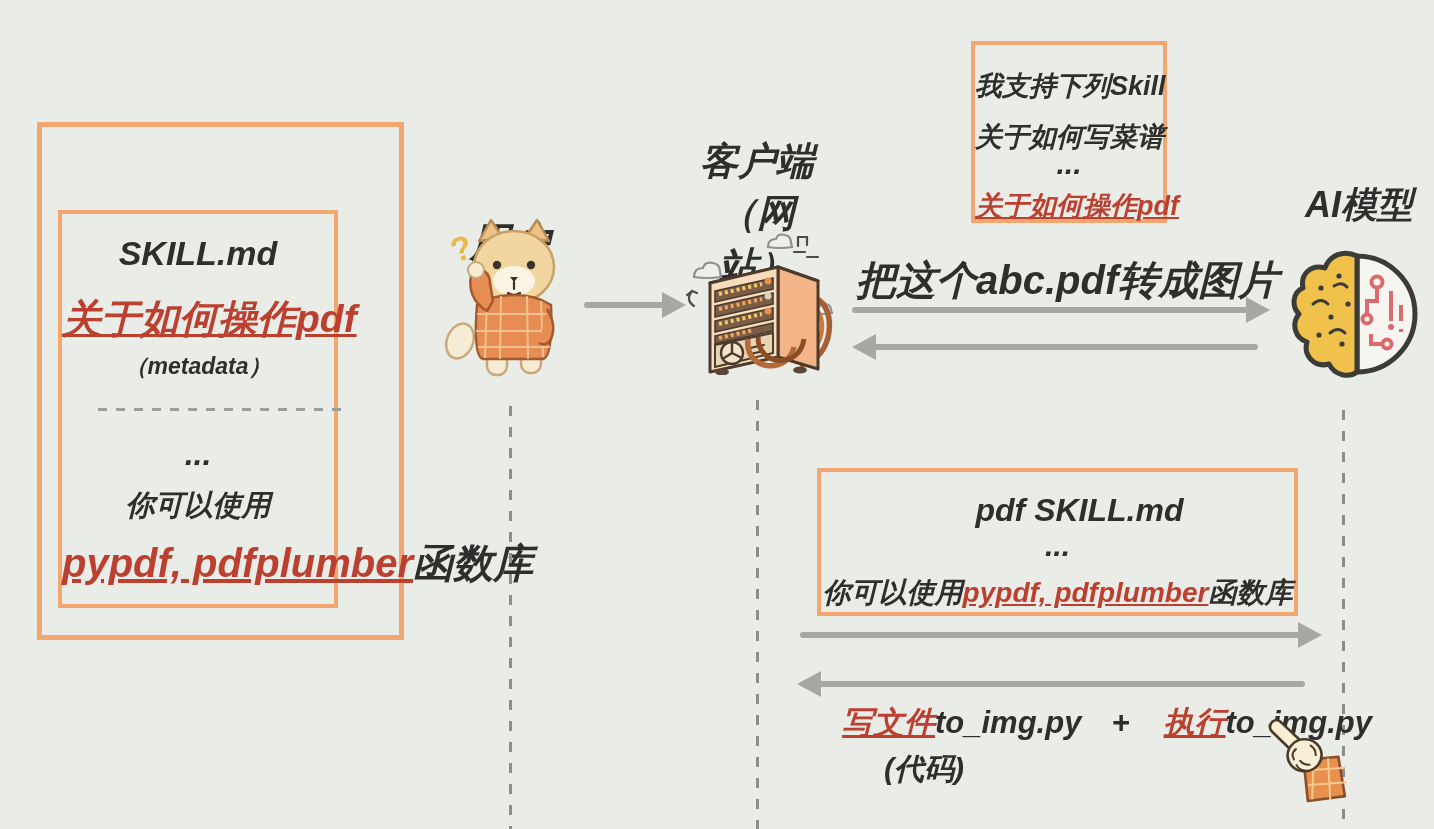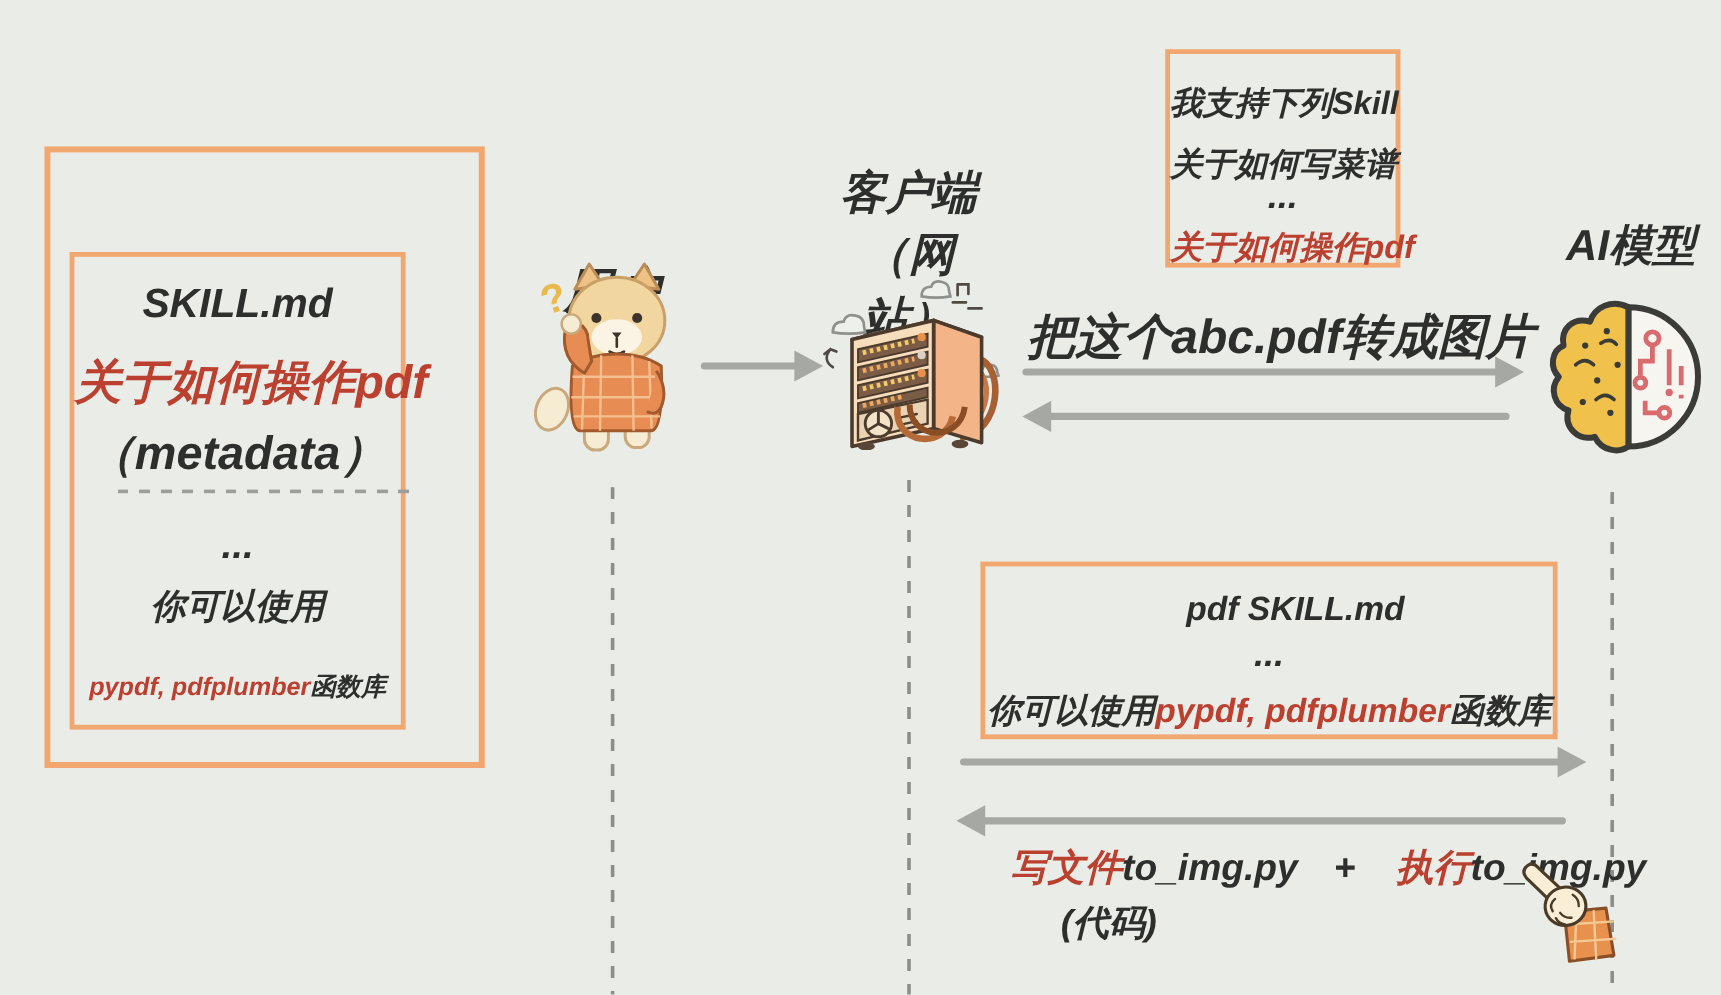--- a/index.html
+++ b/index.html
@@ -12,21 +12,21 @@
   }
   html,body{margin:0;padding:0;background:var(--background,#e9ece7);}
   #canvas{
     position:relative;width:1434px;height:829px;overflow:hidden;
     background:var(--background,#e9ece7);
     font-family:"Liberation Sans","DejaVu Sans",sans-serif;
     font-weight:bold;font-style:italic;color:var(--text-dark,#2e2e2c);
   }
   .abs{position:absolute;}
   .center{text-align:center;}
-  .red{color:var(--text-red,#bb4030);}
+  .red{color:var(--text-red,#bb4030);text-decoration:underline;}
   .dark{color:var(--text-dark,#2e2e2c);}
   .obox{position:absolute;border:5px solid var(--border-orange,#f2a770);box-sizing:border-box;}
   .obox-thin{position:absolute;border:4px solid var(--border-orange,#f2a770);box-sizing:border-box;}
   .line{position:absolute;left:0;right:0;text-align:center;white-space:nowrap;}
   
   .arrow{position:absolute;height:26px;}
   .arrow .shaft{position:absolute;top:10px;height:6px;background:var(--arrow-gray,#a6a9a3);border-radius:3px;}
   .arrow.right .shaft{left:0;right:18px;}
   .arrow.right .head{position:absolute;right:0;top:0;width:0;height:0;
     border-left:24px solid var(--arrow-gray,#a6a9a3);border-top:13px solid transparent;border-bottom:13px solid transparent;}
@@ -43,25 +43,25 @@
 </head>
 <body>
 
 <div id="canvas">
 
   <div class="obox" style="left:37px;top:122px;width:367px;height:518px;">
 
     <div class="obox-thin" style="left:16px;top:83px;width:280px;height:398px;">
       <div class="line" style="top:20px;font-size:34px;">SKILL.md</div>
       <div class="line red" style="top:78px;font-size:39px;">关于如何操作pdf</div>
-      <div class="line" style="top:137px;font-size:39px;">（metadata）</div>
+      <div class="line" style="top:137px;font-size:23px;">（metadata）</div>
       <div class="hdash" style="left:36px;width:250px;top:194px;"></div>
       <div class="line" style="top:222px;font-size:32px;">...</div>
       <div class="line" style="top:272px;font-size:29px;">你可以使用</div>
-      <div class="line" style="top:344px;font-size:21px;"><span class="red">pypdf, pdfplumber</span><span class="dark">函数库</span></div>
+      <div class="line" style="top:322px;font-size:40px;"><span class="red">pypdf, pdfplumber</span><span class="dark">函数库</span></div>
     </div>
   </div>
 
   <div class="lifeline" style="left:509px;top:406px;height:423px;"></div>
   <div class="lifeline" style="left:756px;top:400px;height:429px;"></div>
   <div class="lifeline" style="left:1342px;top:410px;height:419px;"></div>
 
   <div class="abs center" style="left:450px;top:171px;width:120px;font-size:40px;margin-top:44px;">用户</div>
   <svg class="abs" style="left:437px;top:217px;" width="126" height="162" viewBox="0 0 126 162">
     <text x="18" y="46" font-size="34" fill="#e9b94d" transform="rotate(-18 18 46)" font-style="normal">?</text>
@@ -172,21 +172,21 @@
   <div class="arrow right" style="left:852px;top:297px;width:418px;">
     <div class="shaft"></div>
       <div class="head"></div>
   </div>
   <div class="arrow left" style="left:852px;top:334px;width:406px;">
     <div class="shaft"></div>
       <div class="head"></div>
   </div>
 
   <div class="obox-thin" style="left:817px;top:468px;width:481px;height:148px;">
-    <div class="line" style="top:20px;font-size:28px;padding-left:44px;">pdf SKILL.md</div>
+    <div class="line" style="top:20px;font-size:32px;padding-left:44px;">pdf SKILL.md</div>
     <div class="line" style="top:57px;font-size:30px;">...</div>
     <div class="line" style="top:102px;font-size:28px;"><span class="dark">你可以使用</span><span class="red">pypdf, pdfplumber</span><span class="dark">函数库</span></div>
   </div>
 
   <div class="arrow right" style="left:800px;top:622px;width:522px;">
     <div class="shaft"></div>
       <div class="head"></div>
   </div>
   <div class="arrow left" style="left:797px;top:671px;width:508px;">
     <div class="shaft"></div>

